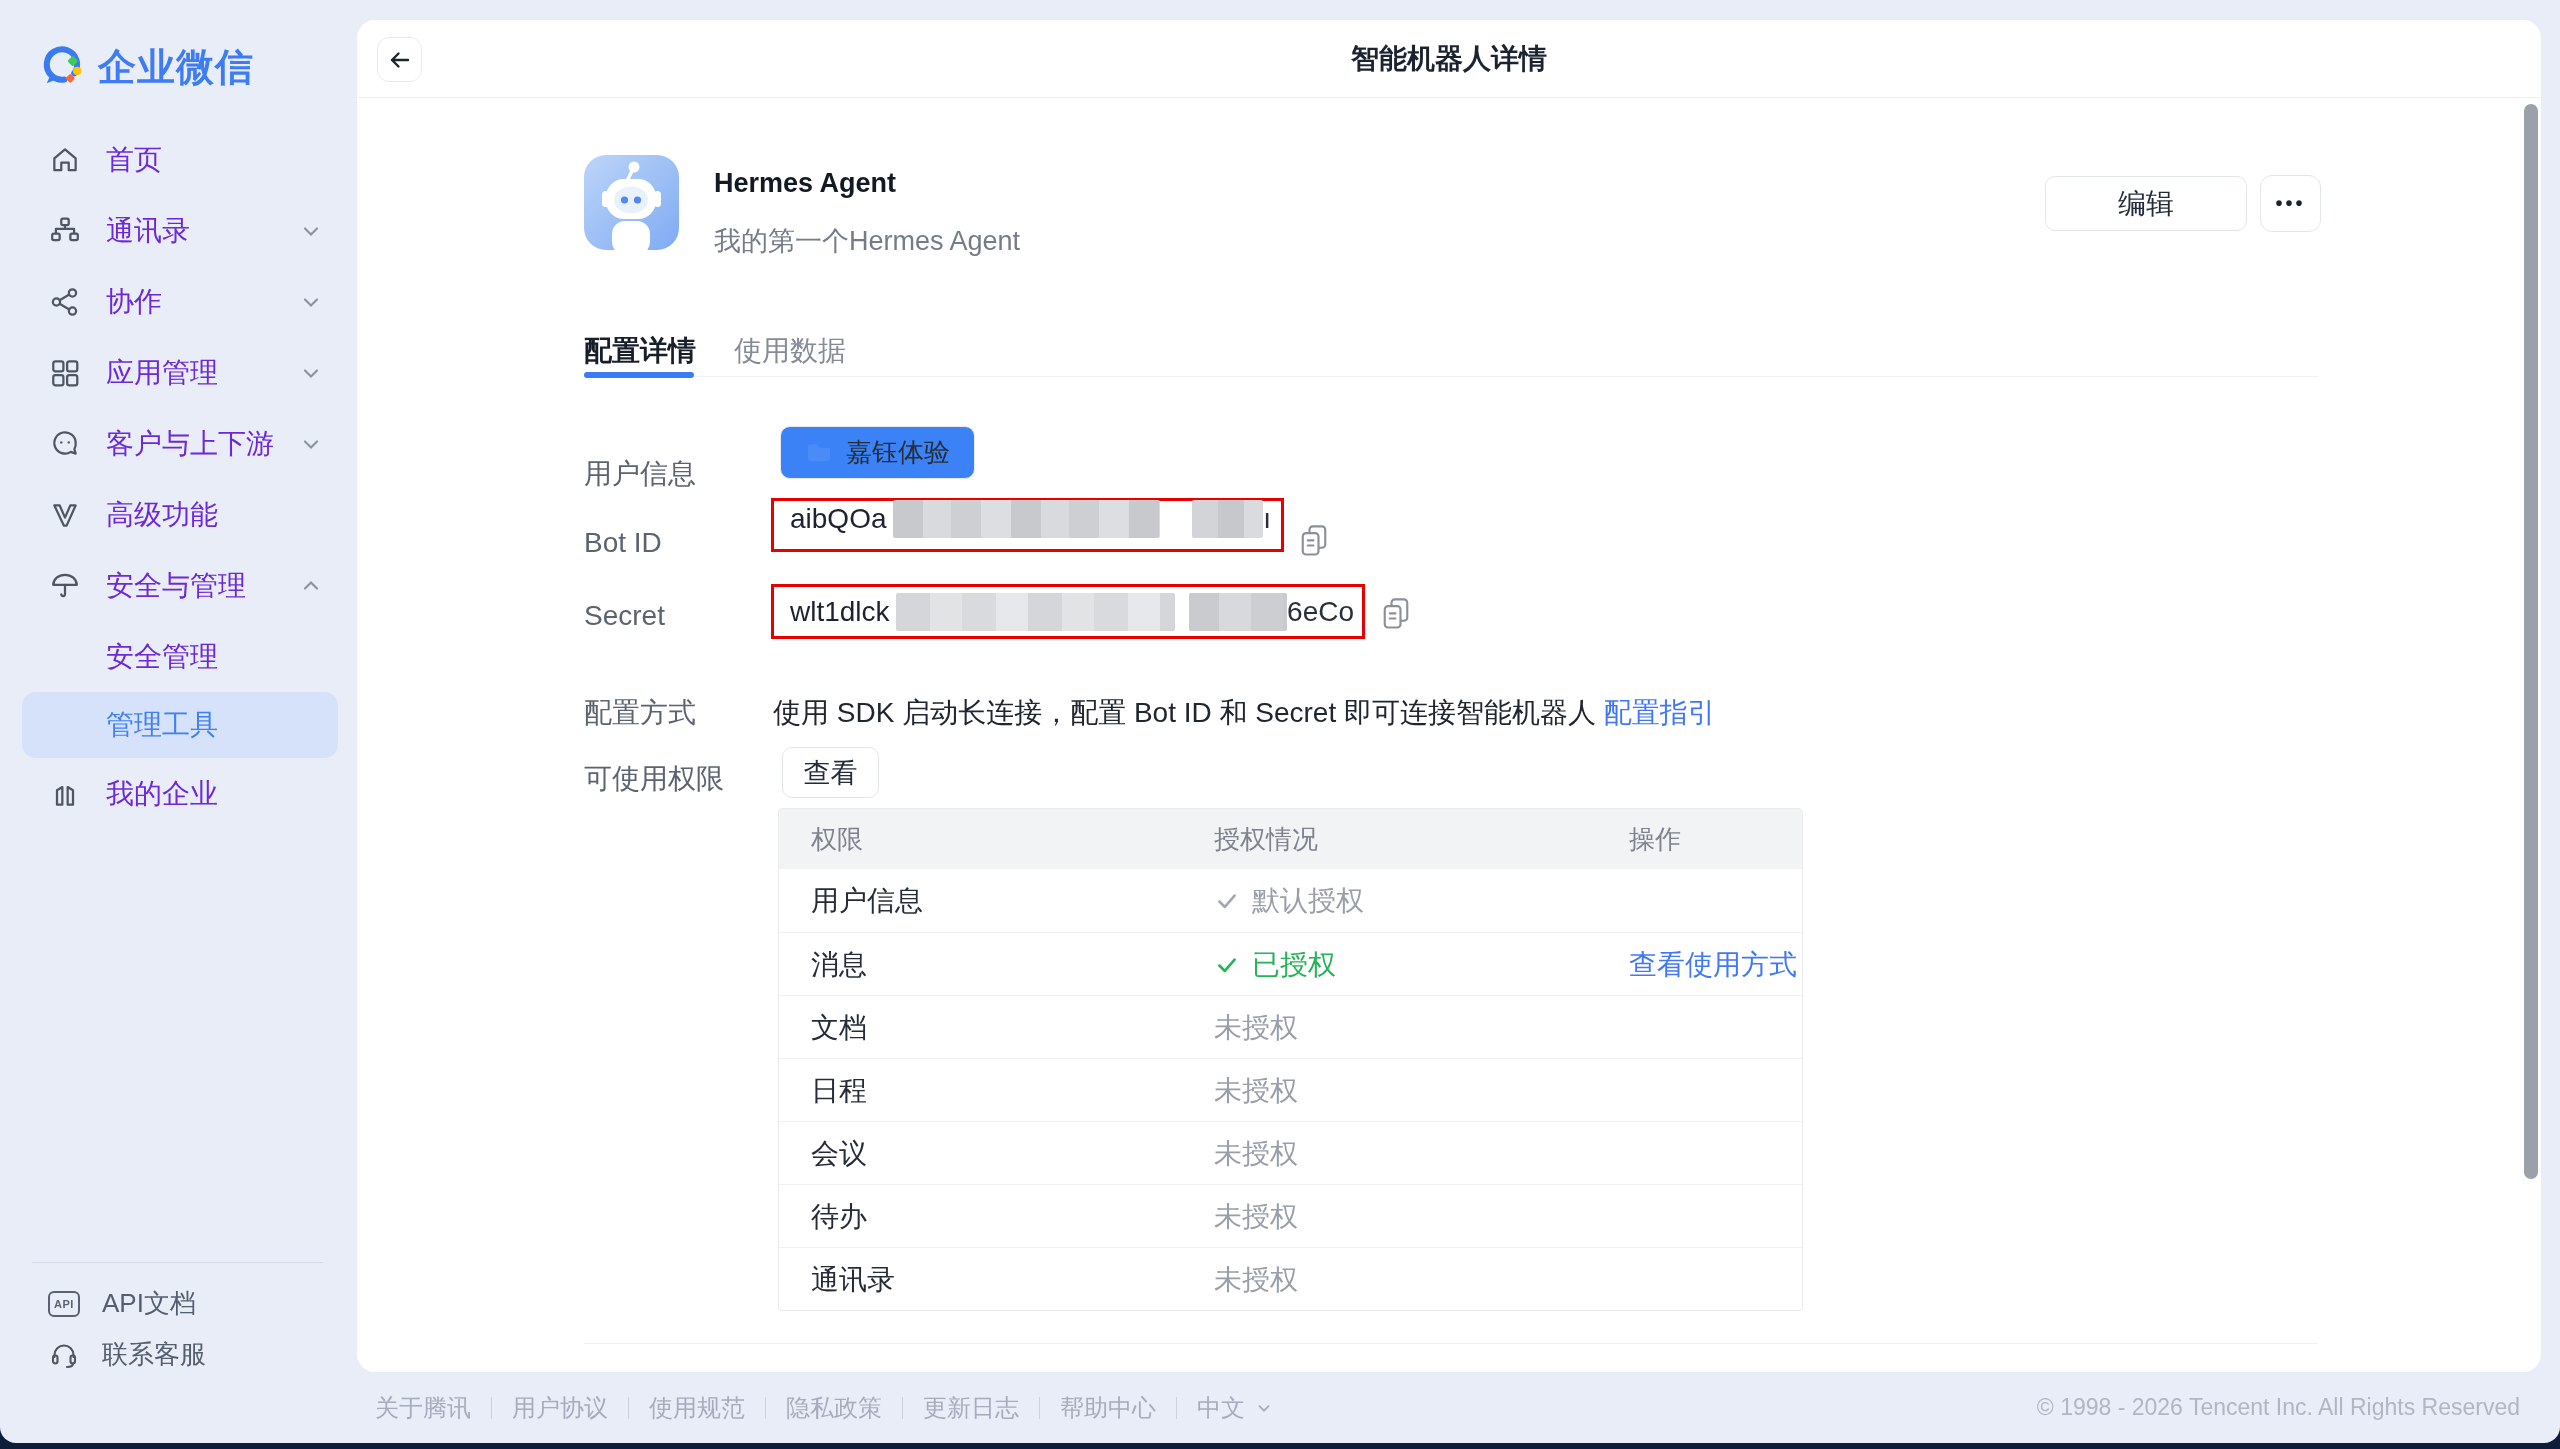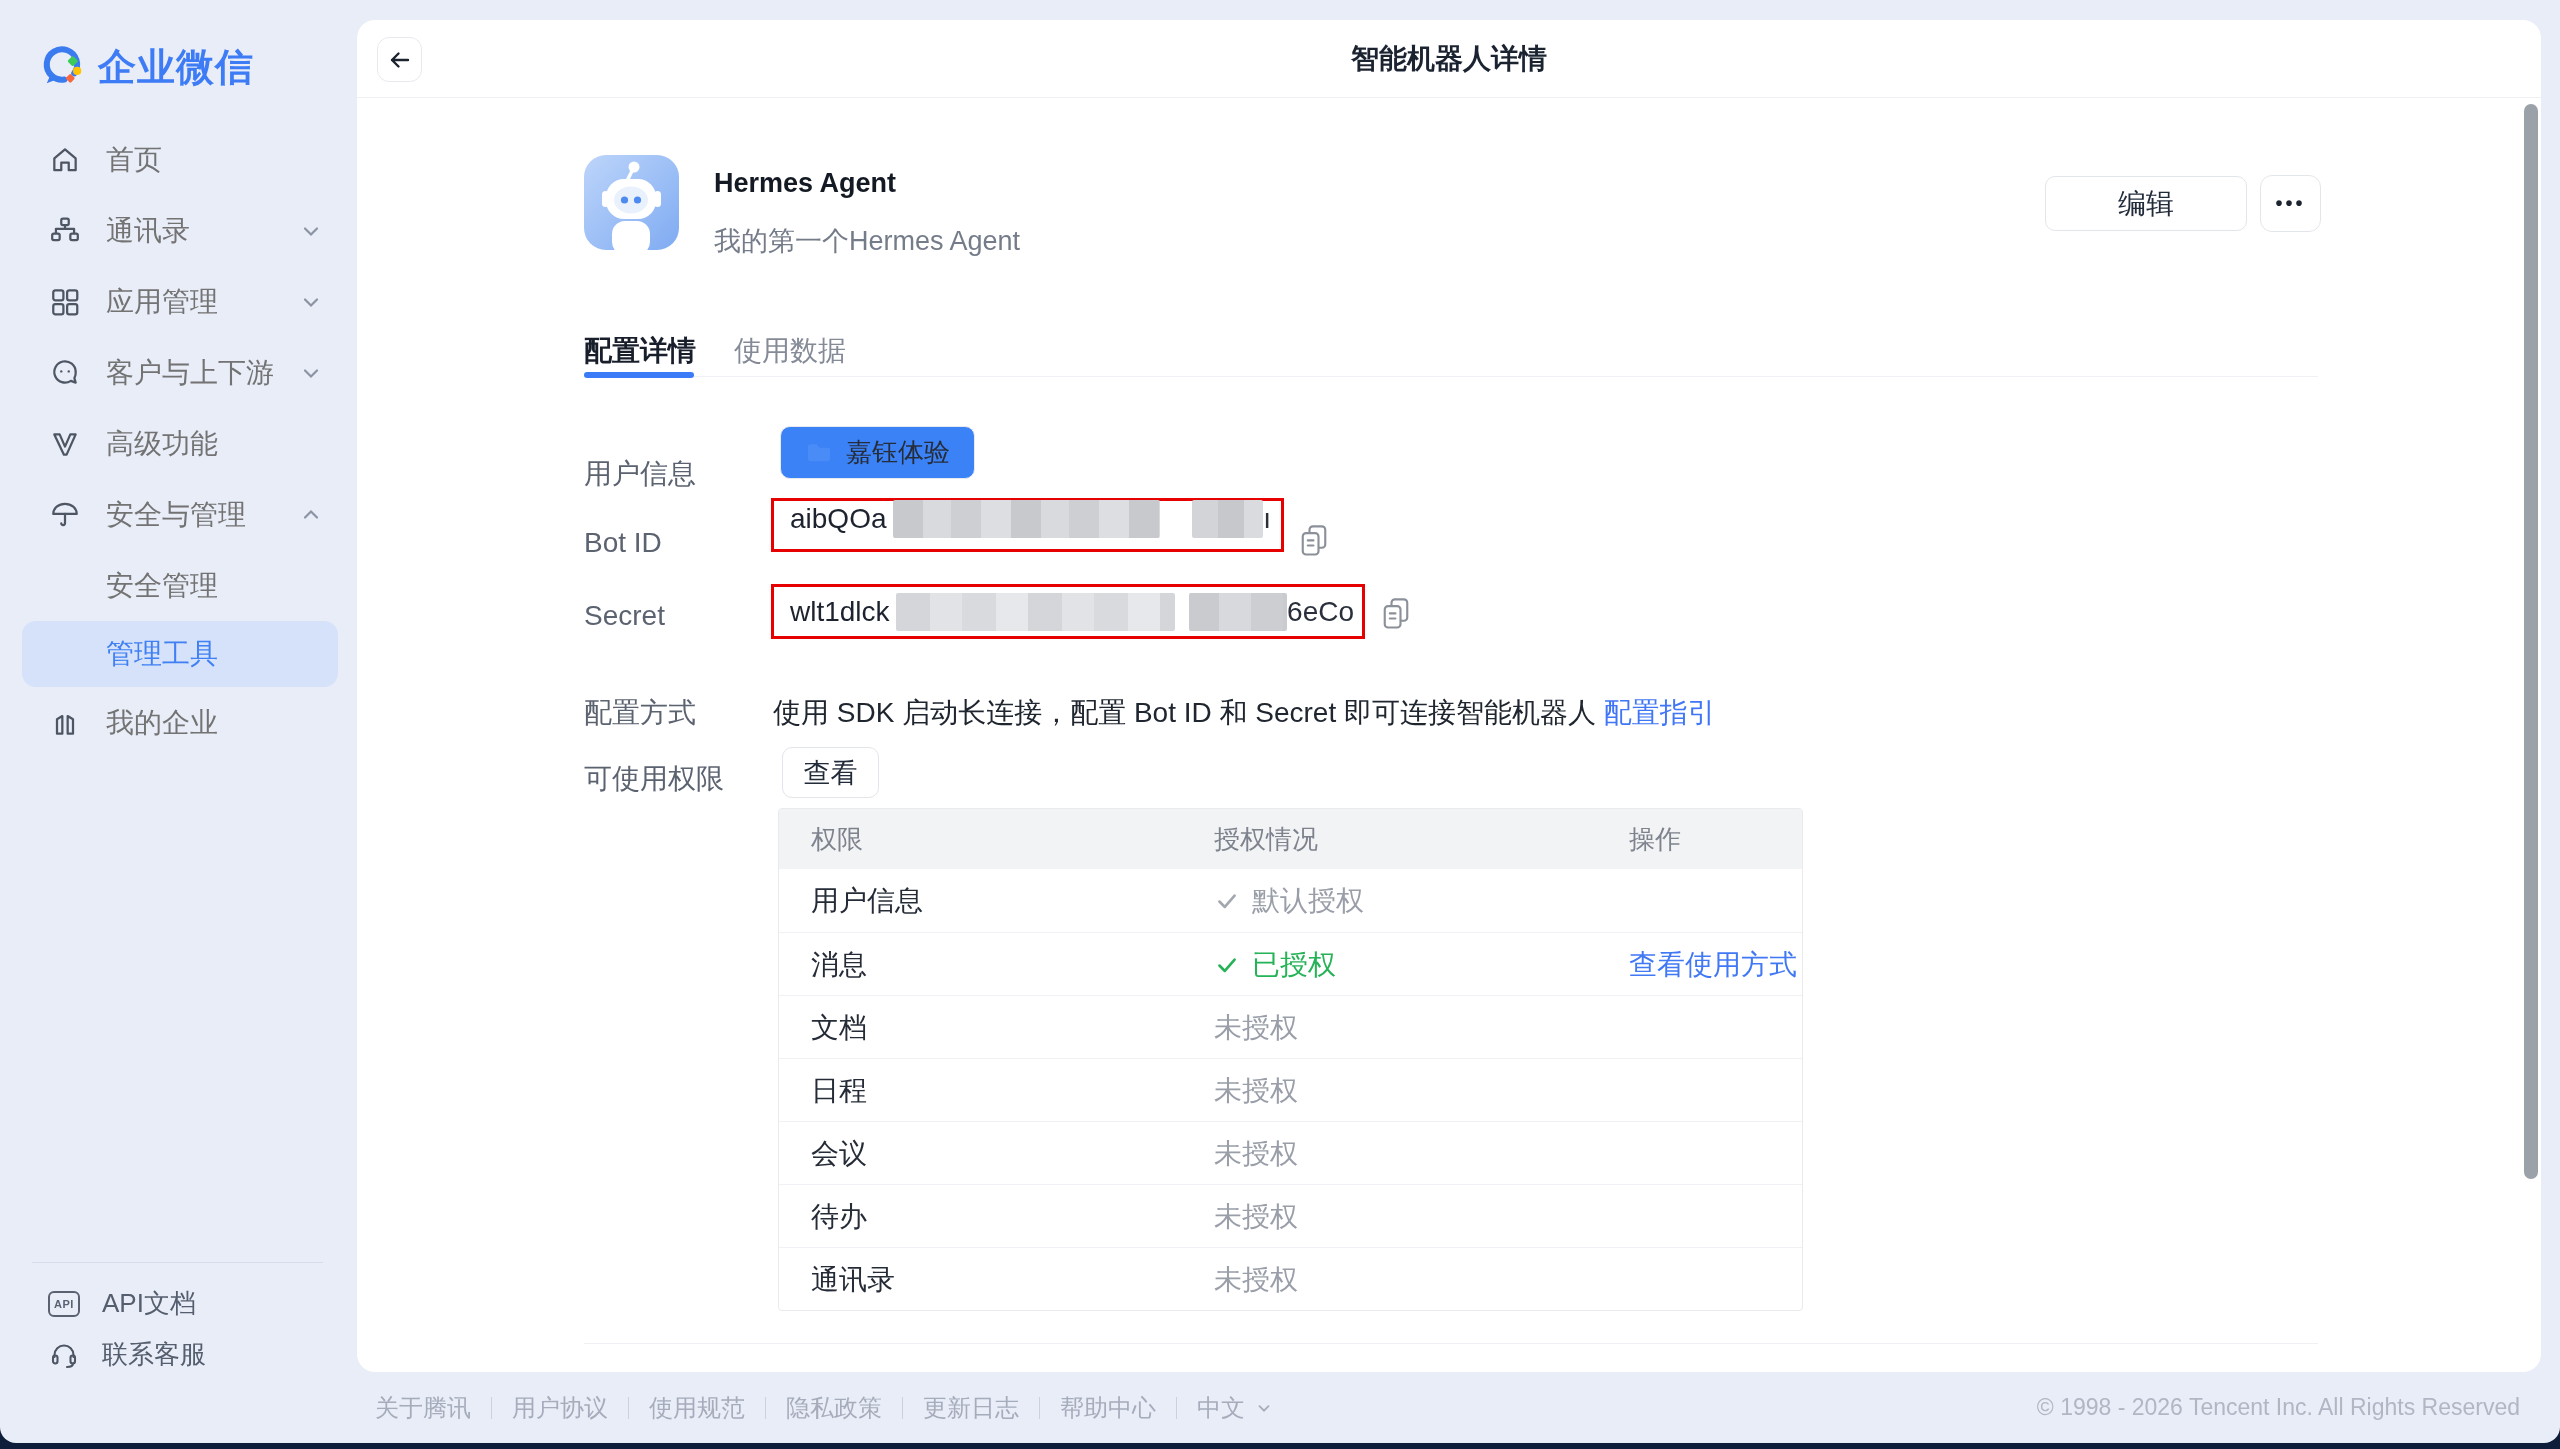--- a/index.html
+++ b/index.html
@@ -19,21 +19,21 @@
   }
 
   
   .sidebar { position: absolute; left: 0; top: 0; width: 357px; height: 100%; }
   .logo { position: absolute; left: 38px; top: 42px; display: flex; align-items: center; gap: 13px; }
   .logo-text { font-size: 38px; font-weight: 700; color: #3e7cf6; letter-spacing: 1px; }
   .nav { position: absolute; left: 0; top: 124px; width: 100%; }
   .nav-item {
     height: 71px; display: flex; align-items: center;
     padding: 0 34px 0 48px; cursor: pointer;
-    font-size: 28px; color: #737373; position: relative;
+    font-size: 28px; color: #6d28d9; position: relative;
   }
   .nav-item .nicon { width: 34px; height: 34px; margin-right: 24px; flex: 0 0 auto; display:flex; align-items:center; justify-content:center; }
   .nav-item .chev { margin-left: auto; display:flex; align-items:center; }
   .nav-sub { padding-left: 106px; }
   .nav-pill {
     height: 66px; margin: 0 19px 0 22px; border-radius: 14px;
     background: #d5e2f9; display: flex; align-items: center;
     padding-left: 84px; font-size: 28px; color: #4080f4; cursor: pointer;
   }
   .side-divider { position: absolute; left: 32px; right: 34px; top: 1262px; height: 1px; background: #d6dcea; }
@@ -177,20 +177,36 @@
       <div class="nav-item">
         <span class="nicon">
           <svg class="oicon" width="32" height="32" viewBox="0 0 30 30">
               <rect x="11.5" y="3.5" width="7" height="6" rx="1.5"></rect>
               <path d="M15 9.5 V13 M6.5 17 V13 H23.5 V17"></path>
               <rect x="3" y="17.5" width="7" height="6" rx="1.5"></rect>
               <rect x="20" y="17.5" width="7" height="6" rx="1.5"></rect>
             </svg>
         </span>
         <span>通讯录</span>
+        <span class="chev">
+          <svg width="24" height="24" viewBox="0 0 24 24" fill="none" stroke="#8c94a4" stroke-width="2.2" stroke-linecap="round">
+              <path d="M6 9.5 L12 15.5 L18 9.5"></path>
+            </svg>
+        </span>
+      </div>
+      <div class="nav-item">
+        <span class="nicon">
+          <svg class="oicon" width="32" height="32" viewBox="0 0 30 30">
+              <circle cx="7" cy="15" r="3.4"></circle>
+              <circle cx="22" cy="6.5" r="3.4"></circle>
+              <circle cx="22" cy="23.5" r="3.4"></circle>
+              <path d="M10 13.3 L19 8 M10 16.7 L19 22"></path>
+            </svg>
+        </span>
+        <span>协作</span>
         <span class="chev">
           <svg width="24" height="24" viewBox="0 0 24 24" fill="none" stroke="#8c94a4" stroke-width="2.2" stroke-linecap="round">
               <path d="M6 9.5 L12 15.5 L18 9.5"></path>
             </svg>
         </span>
       </div>
       <div class="nav-item">
         <span class="nicon">
           <svg class="oicon" width="32" height="32" viewBox="0 0 30 30">
               <rect x="4" y="4" width="9.5" height="9.5" rx="2"></rect>

